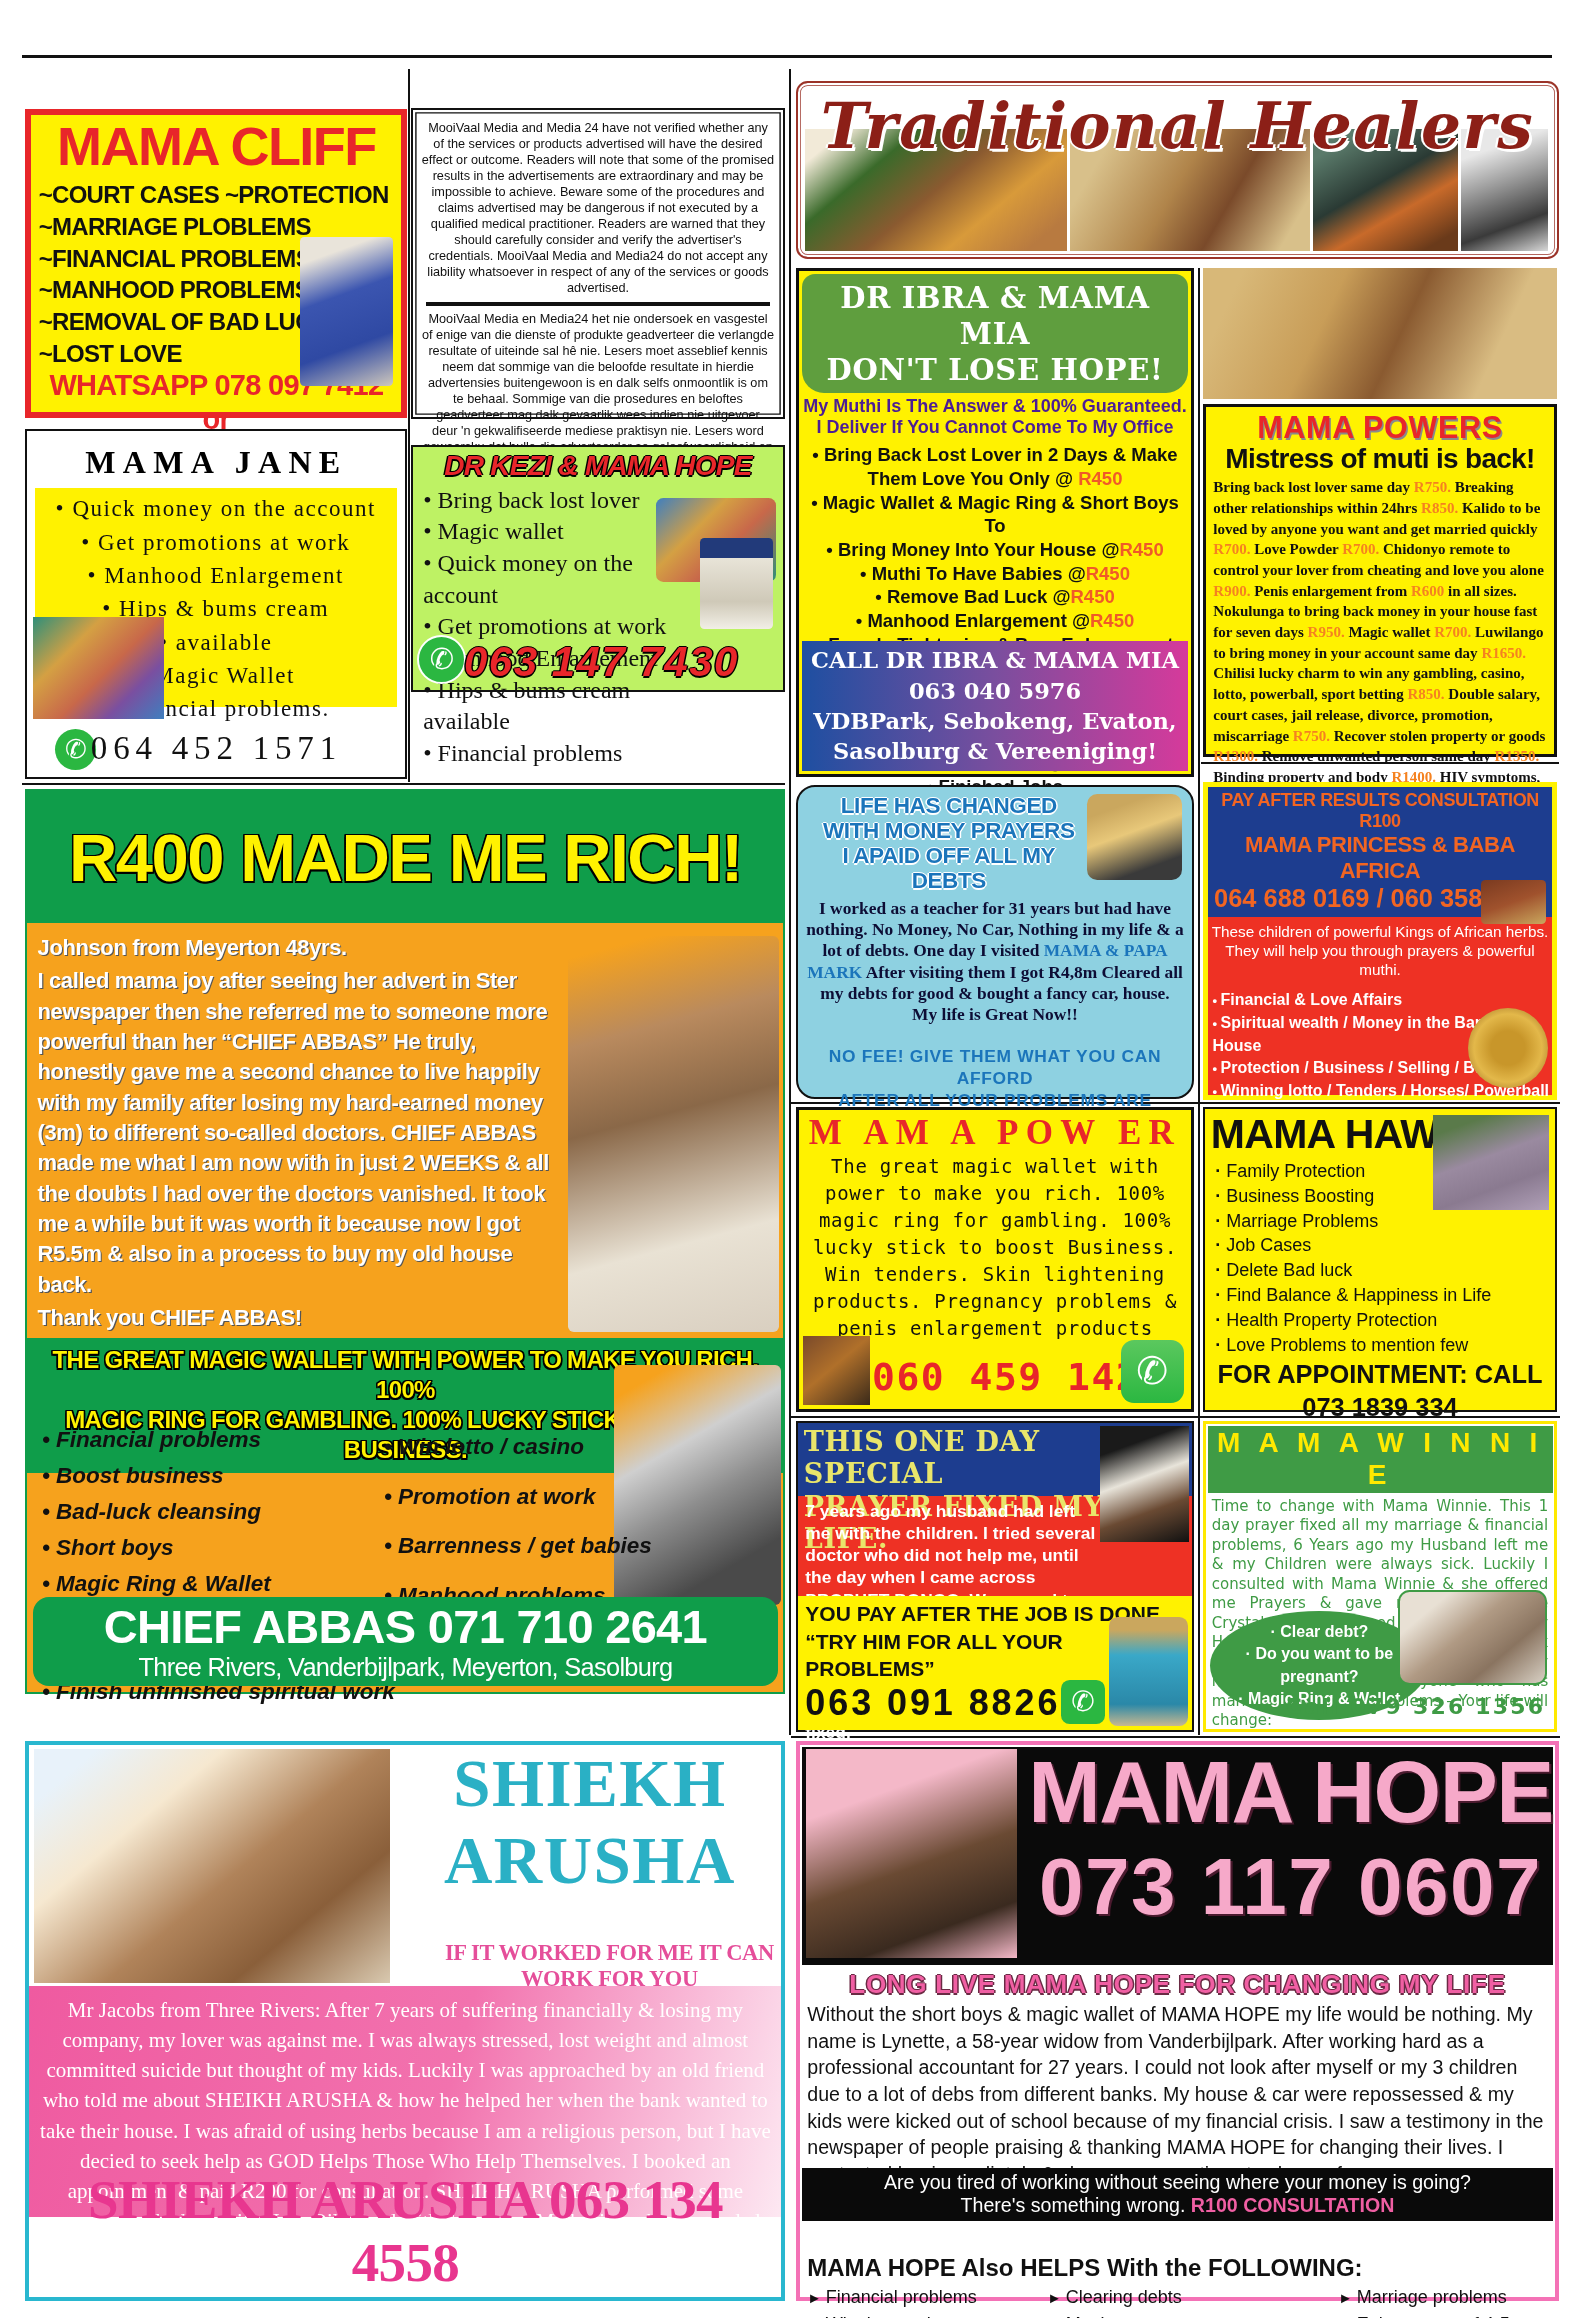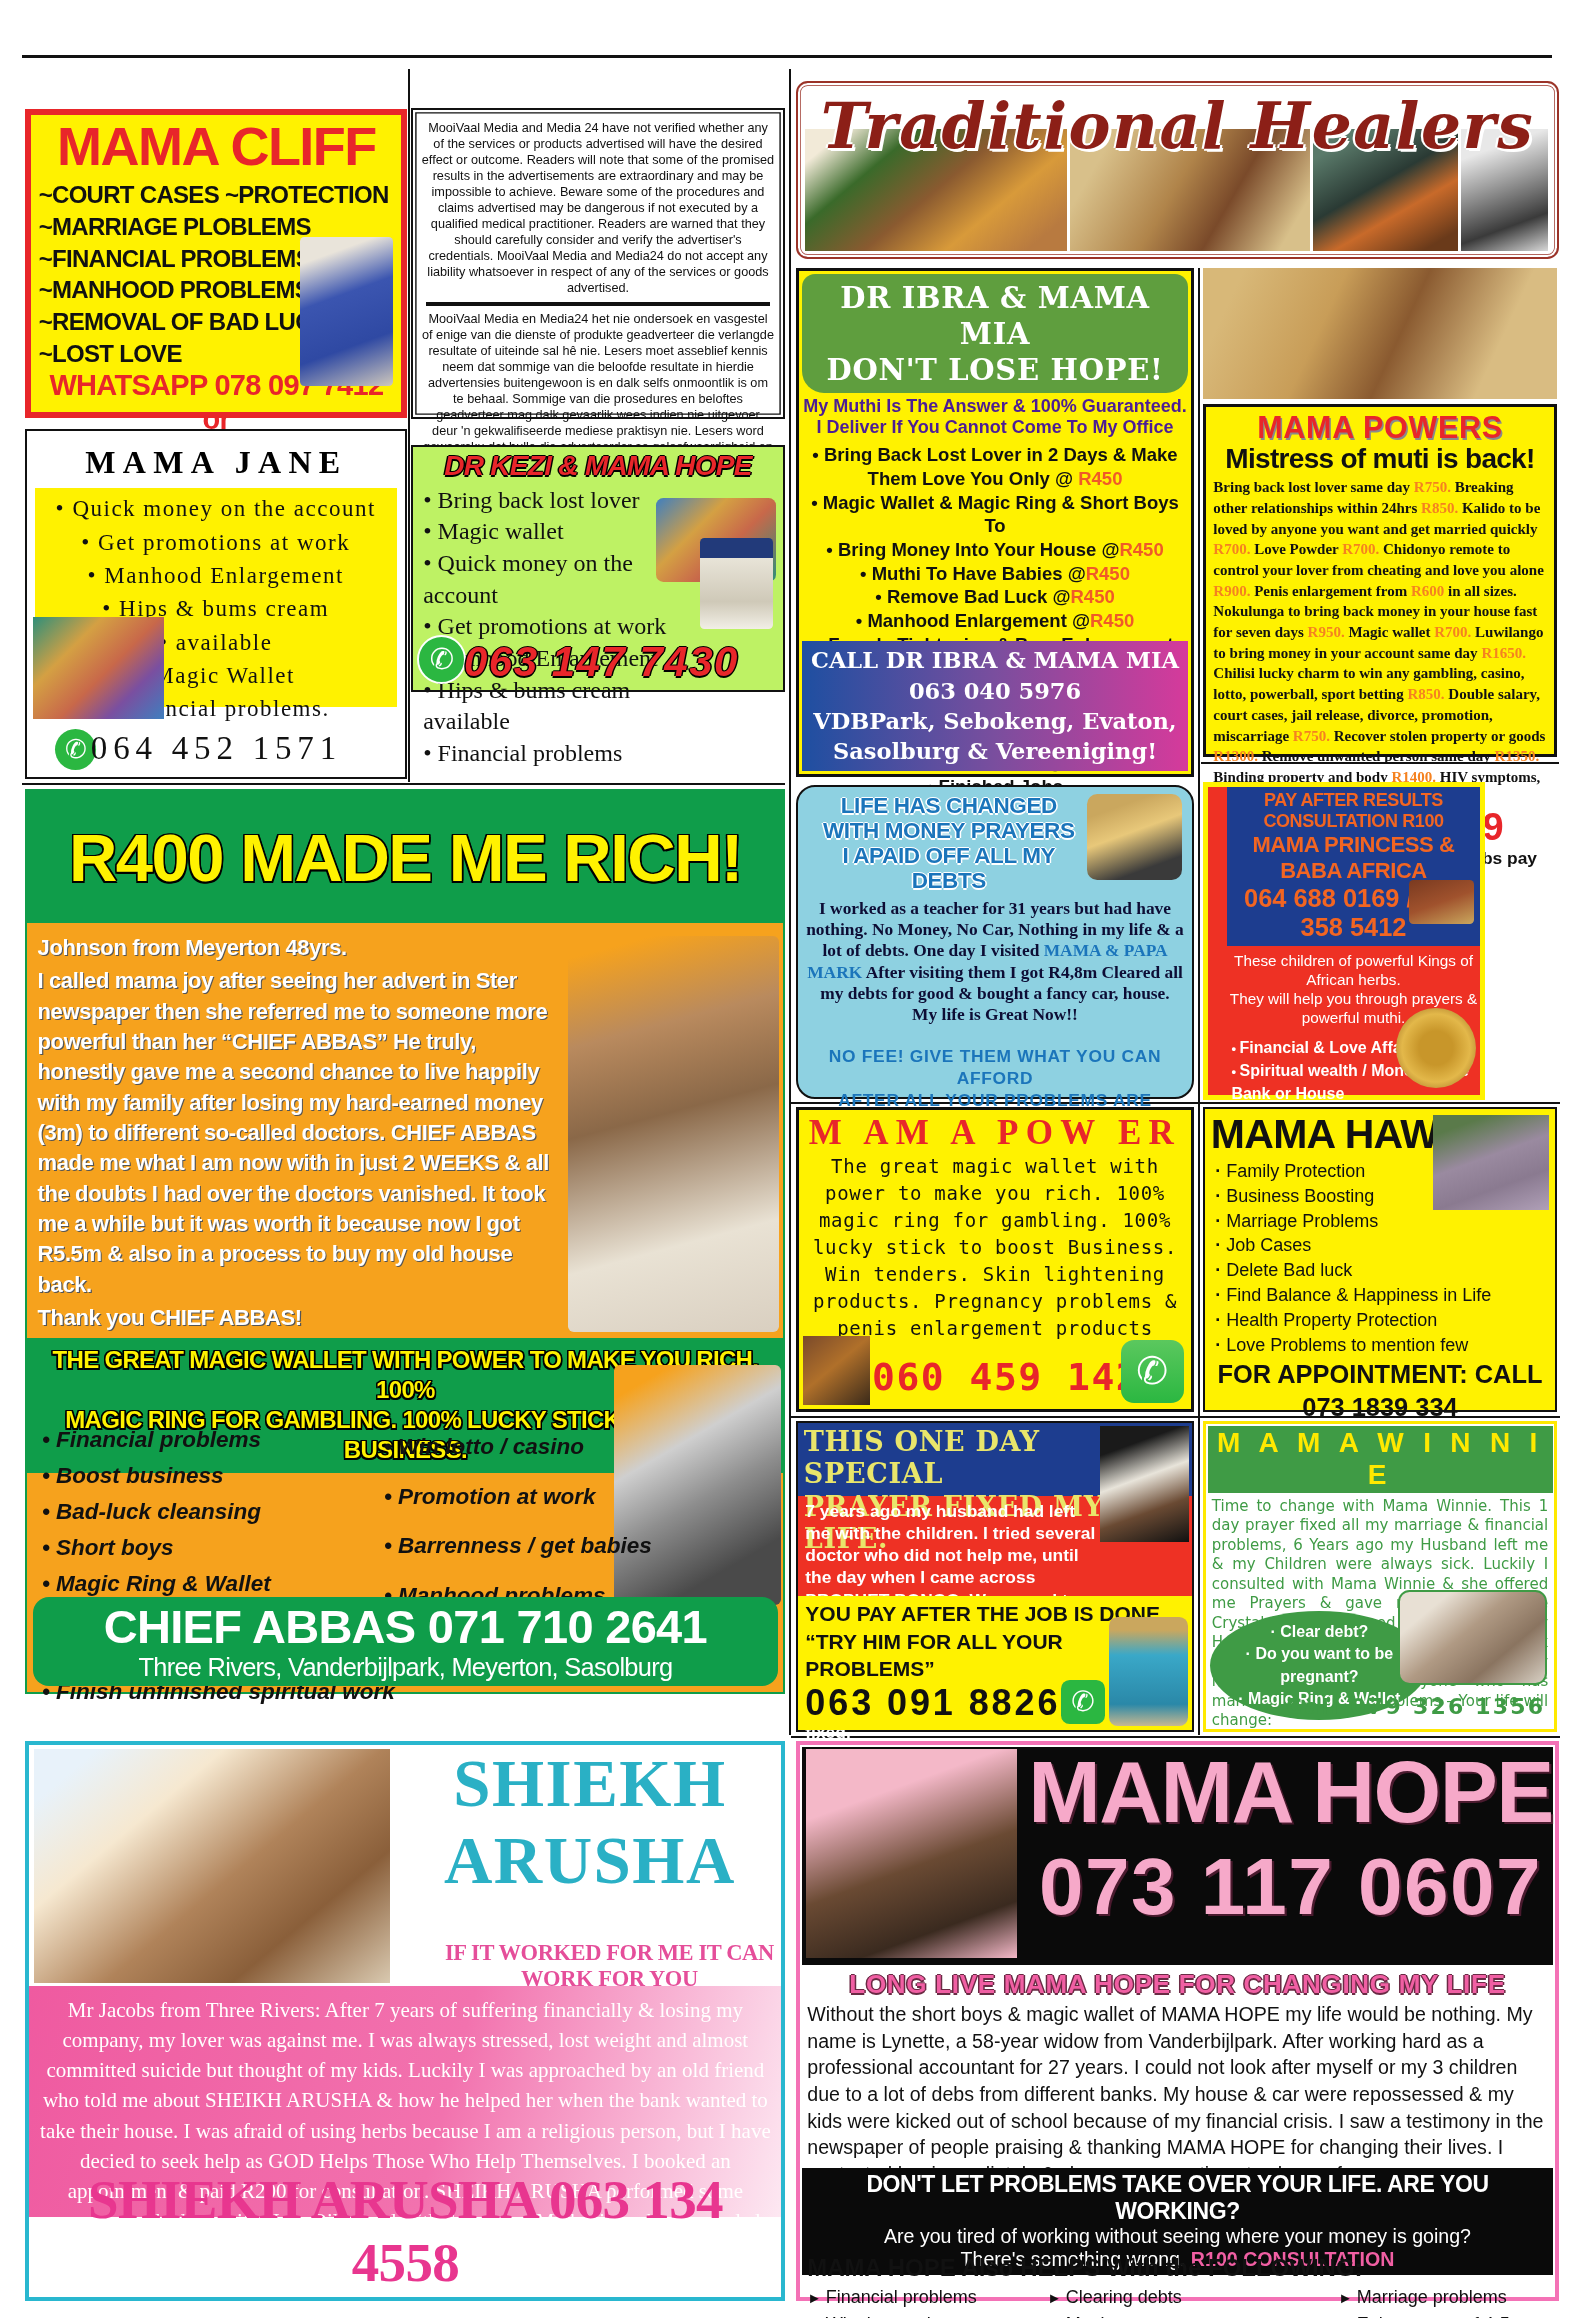--- a/index.html
+++ b/index.html
@@ -88,21 +88,21 @@
   
   #life{left:796px;top:785px;width:398px;height:314px;background:#8ed1e1;border:2.9px solid #111;border-radius:19px;box-sizing:border-box;padding:5.8px 7.3px;}
   #life .t{color:#1b75bb;font-weight:bold;font-size:22.5px;text-align:center;line-height:1.12;letter-spacing:-0.4px;text-shadow:1.5px 0 0 #fff,-1.5px 0 0 #fff,0 1.5px 0 #fff,0 -1.5px 0 #fff;}
   #life .face{position:absolute;right:10.2px;top:7.3px;width:95px;height:86px;background:linear-gradient(160deg,#caa75e 20%,#e8c87a 45%,#3a3a3a 80%);border-radius:10.2px;}
   #life .body{font-family:"Liberation Serif",serif;font-weight:bold;font-size:17.4px;color:#0d0d35;text-align:center;line-height:1.22;margin-top:4.4px;}
   #life .hl{color:#1b75bb;}
   #life .nofee{color:#1b75bb;font-size:17.4px;font-weight:bold;text-align:center;line-height:1.25;margin-top:21px;letter-spacing:0.7px;}
   #life .call{color:#fff;font-weight:bold;font-size:22px;text-align:center;margin-top:10.2px;text-shadow:1.5px 0 0 #1b75bb,-1.5px 0 0 #1b75bb,0 1.5px 0 #1b75bb,0 -1.5px 0 #1b75bb,1.5px 1.5px 0 #1b75bb;}
   #life .ph{color:#fff;font-weight:bold;font-size:30.5px;text-align:center;letter-spacing:1.5px;text-shadow:1.5px 0 0 #1b75bb,-1.5px 0 0 #1b75bb,0 1.5px 0 #1b75bb,0 -1.5px 0 #1b75bb,2.2px 2.2px 0 #1b75bb;}
   
-  #pay{left:1203px;top:782px;width:282px;height:318px;background:#ee3124;border:5.1px solid #fff200;box-sizing:border-box;padding-left:19px;}
+  #pay{left:1203px;top:782px;width:354px;height:318px;background:#ee3124;border:5.1px solid #fff200;box-sizing:border-box;}
   #pay .hd{background:#1d3d8f;text-align:center;padding:2.9px 1.5px 4.4px 1.5px;}
   #pay .h1{color:#f26522;font-weight:bold;font-size:18px;letter-spacing:-0.4px;}
   #pay .h2{color:#f26522;font-weight:bold;font-size:22px;letter-spacing:-0.4px;}
   #pay .h3{color:#f26522;font-weight:bold;font-size:25.4px;letter-spacing:0px;}
   #pay .intro{color:#fff;font-size:15.3px;text-align:center;line-height:1.25;margin-top:4.4px;}
   #pay ul{list-style:none;margin:10.2px 0 0 4.4px;padding:0;}
   #pay li{color:#fff;font-weight:bold;font-size:16px;line-height:1.42;}
   #pay li::before{content:"•  ";font-size:13px;}
   #pay .wallet{position:absolute;right:5.8px;top:93px;width:65px;height:44px;background:linear-gradient(160deg,#7a3a20,#a0522d 50%,#caa75e);border-radius:4.4px;}
   #pay .ring{position:absolute;right:4.4px;bottom:7.3px;width:80px;height:80px;background:radial-gradient(circle at 50% 50%,#c8962a 30%,#e3b84a 60%,#8a5a1a);border-radius:50%;}
@@ -443,21 +443,20 @@
   </div>
 
   <div class="abs" id="hope">
     <div class="hd"></div>
     <div class="face"></div>
     <div class="t">MAMA HOPE</div>
     <div class="p">073 117 0607</div>
     <div class="long">LONG LIVE MAMA HOPE FOR CHANGING MY LIFE</div>
     <div class="body">Without the short boys &amp; magic wallet of MAMA HOPE my life would be nothing. My name is Lynette, a 58-year widow from Vanderbijlpark. After working hard as a professional accountant for 27 years. I could not look after myself or my 3 children due to a lot of debs from different banks. My house &amp; car were repossessed &amp; my kids were kicked out of school because of my financial crisis. I saw a testimony in the newspaper of people praising &amp; thanking MAMA HOPE for changing their lives. I contacted her immediately &amp; she gave me options to choose from:</div>
     <div class="blk">
-      <div class="b1">DON'T LET PROBLEMS TAKE OVER YOUR LIFE. ARE YOU WORKING?</div>
       <div class="b2">Are you tired of working without seeing where your money is going?</div>
       <div class="b3"><span>There's something wrong. </span><span class="r100">R100 CONSULTATION</span></div>
     </div>
     <div class="helps">MAMA HOPE Also HELPS With the FOLLOWING:</div>
     <div class="cols">
       <ul class="cc1">
         <li>Financial problems</li>
         <li>Winning tenders</li>
 
       </ul>

